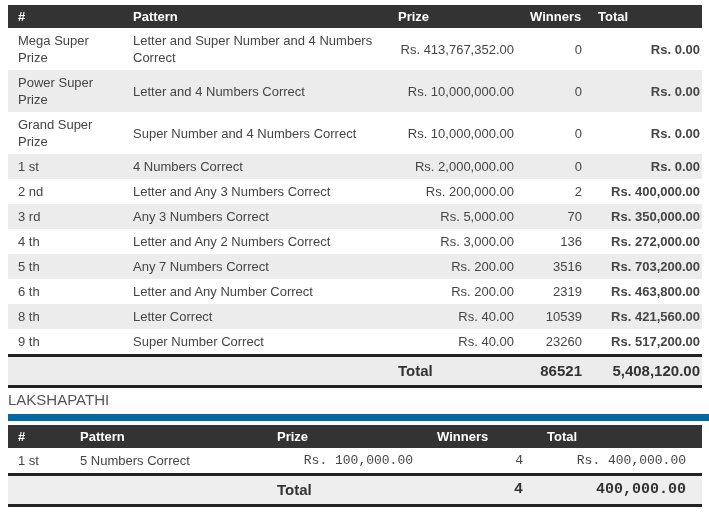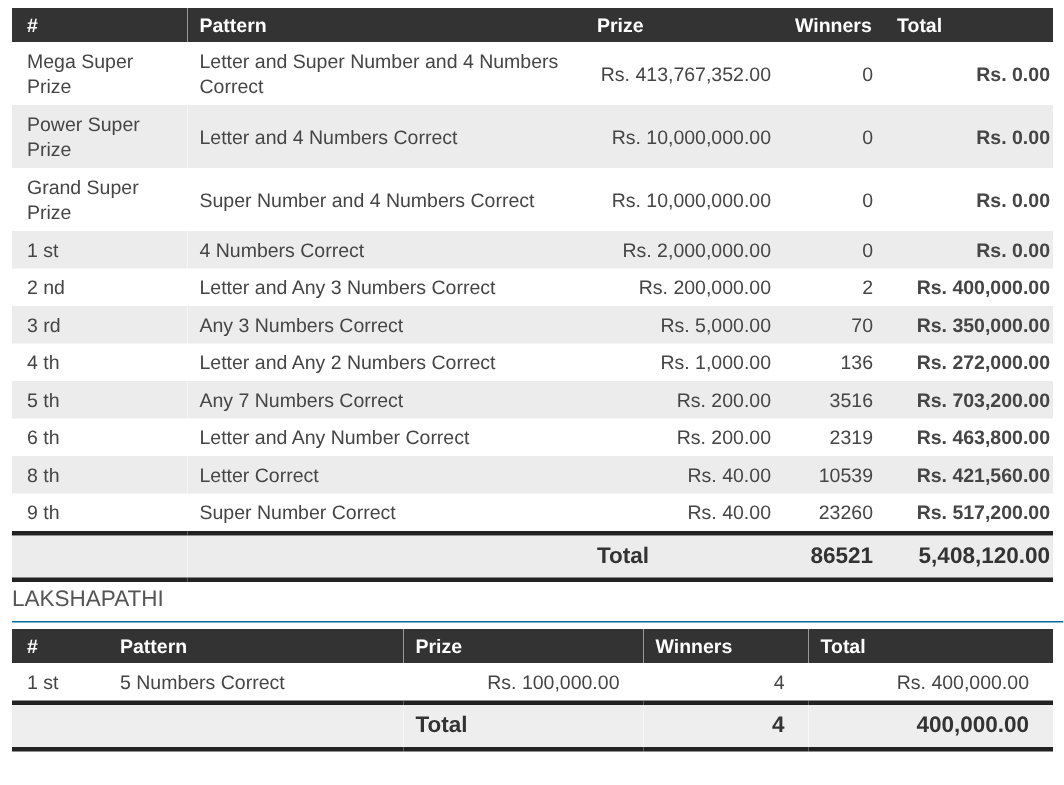--- a/index.html
+++ b/index.html
@@ -57,31 +57,31 @@
     color: #333333;
   }
   
   .section-heading {
     margin: 4px 12px 0 0;
     font-size: 15px;
     font-weight: normal;
     color: #555555;
     line-height: 16px;
     padding-bottom: 6px;
-    border-bottom: 1px solid #0369a1;
+    border-bottom: 7px solid #0369a1;
     width: 701px;
   }
   
   .second-table { margin-top: 4px; }
   .second-table col.c1 { width: 64px; }
   .second-table col.c2 { width: 197px; }
   .second-table col.c3 { width: 160px; }
   .second-table col.c4 { width: 110px; }
   .second-table col.c5 { width: 163px; }
-  .second-table td.num { padding-right: 16px; }
+  .second-table td.num { padding-right: 16px; font-family: Liberation Mono, monospace; }
 </style>
 </head>
 <body>
 
 <div class="page">
 
   <table class="main-table">
     <colgroup>
         <col class="c1">
         <col class="c2">
@@ -137,21 +137,21 @@
       <tr>
         <td class="first">3 rd</td>
         <td>Any 3 Numbers Correct</td>
         <td class="num">Rs. 5,000.00</td>
         <td class="num">70</td>
         <td class="num last">Rs. 350,000.00</td>
       </tr>
       <tr>
         <td class="first">4 th</td>
         <td>Letter and Any 2 Numbers Correct</td>
-        <td class="num">Rs. 1,000.00</td>
+        <td class="num">Rs. 3,000.00</td>
         <td class="num">136</td>
         <td class="num last">Rs. 272,000.00</td>
       </tr>
       <tr>
         <td class="first">5 th</td>
         <td>Any 7 Numbers Correct</td>
         <td class="num">Rs. 200.00</td>
         <td class="num">3516</td>
         <td class="num last">Rs. 703,200.00</td>
       </tr>

